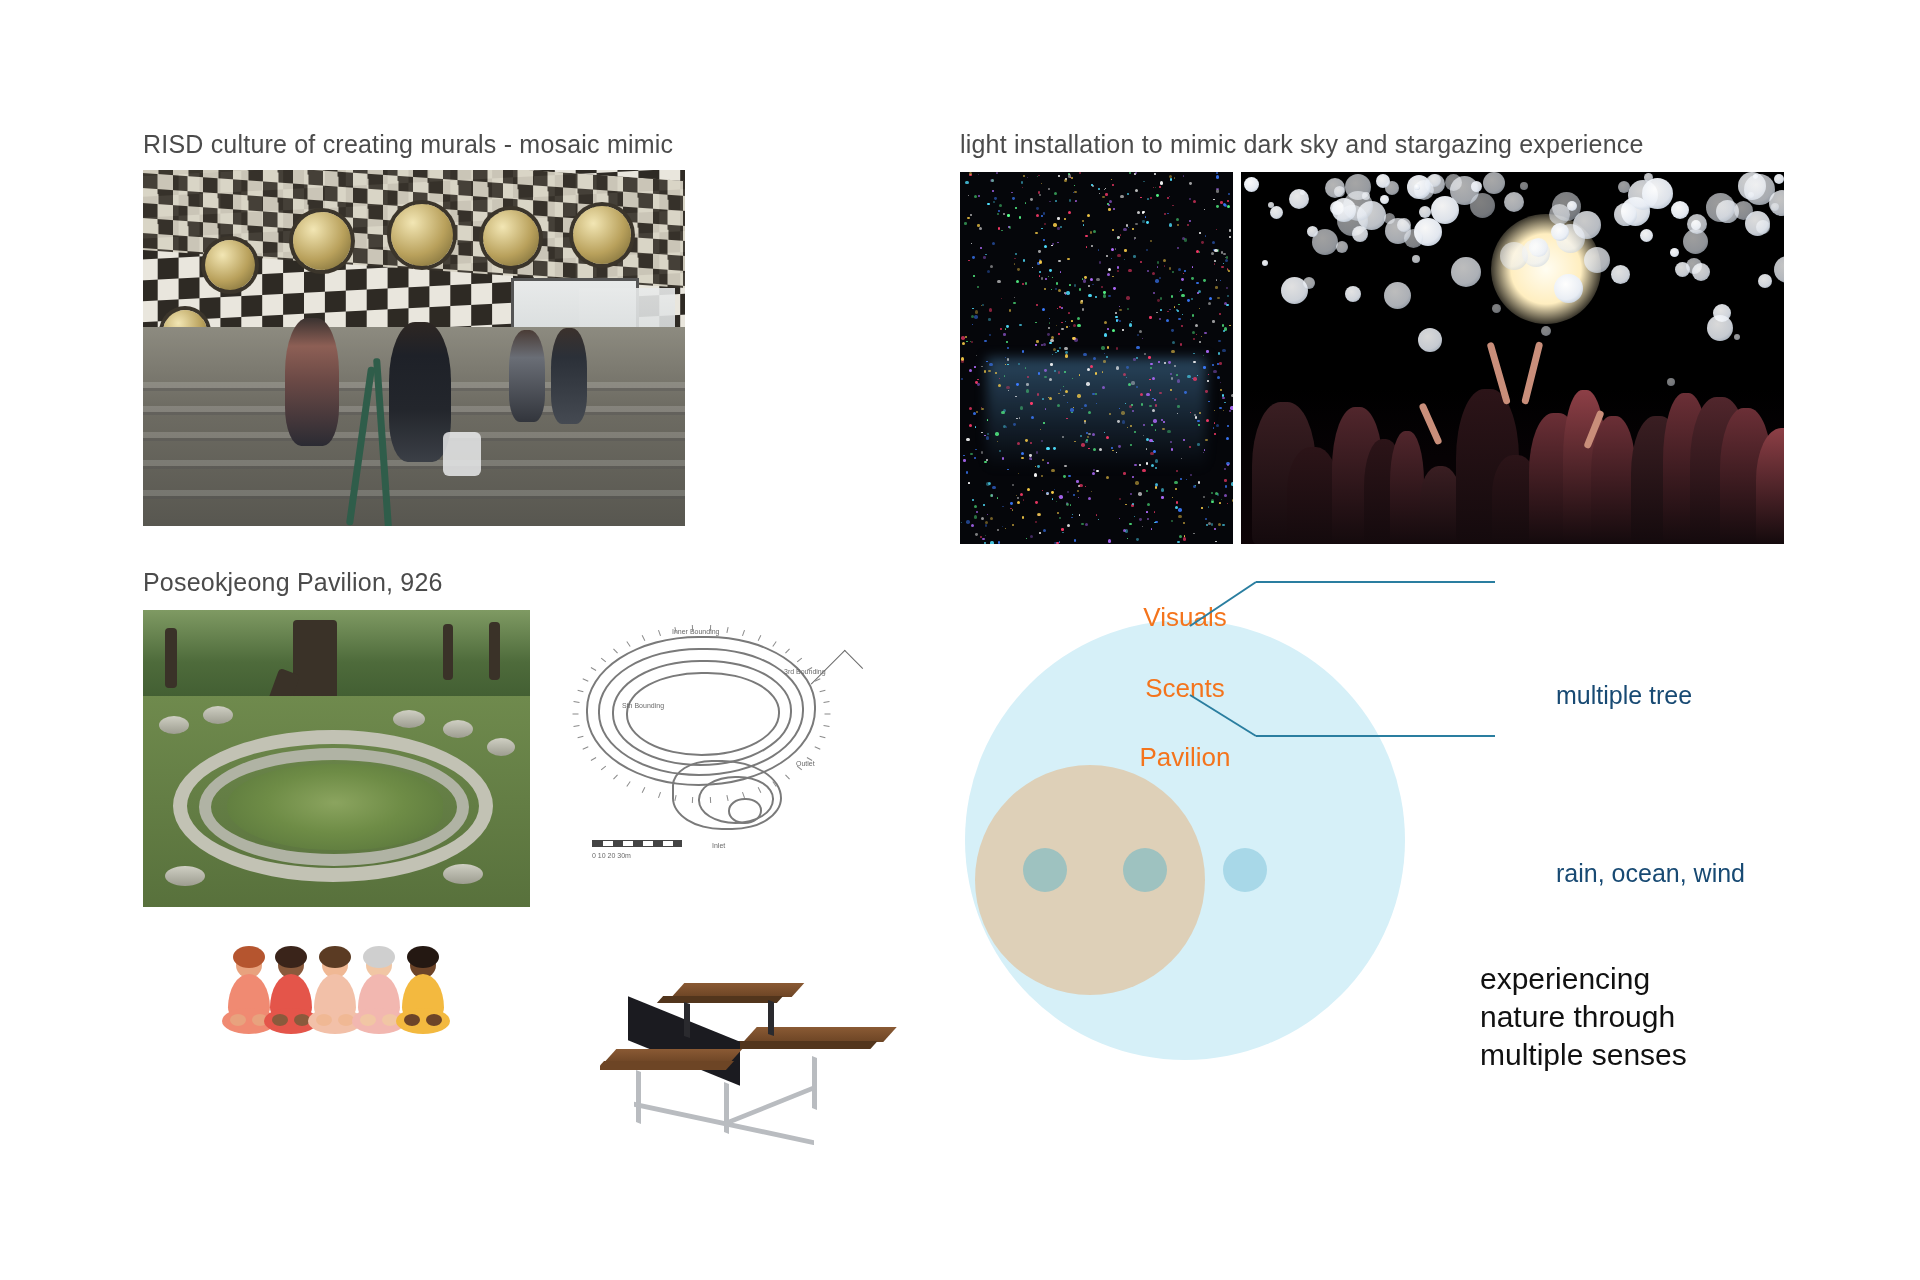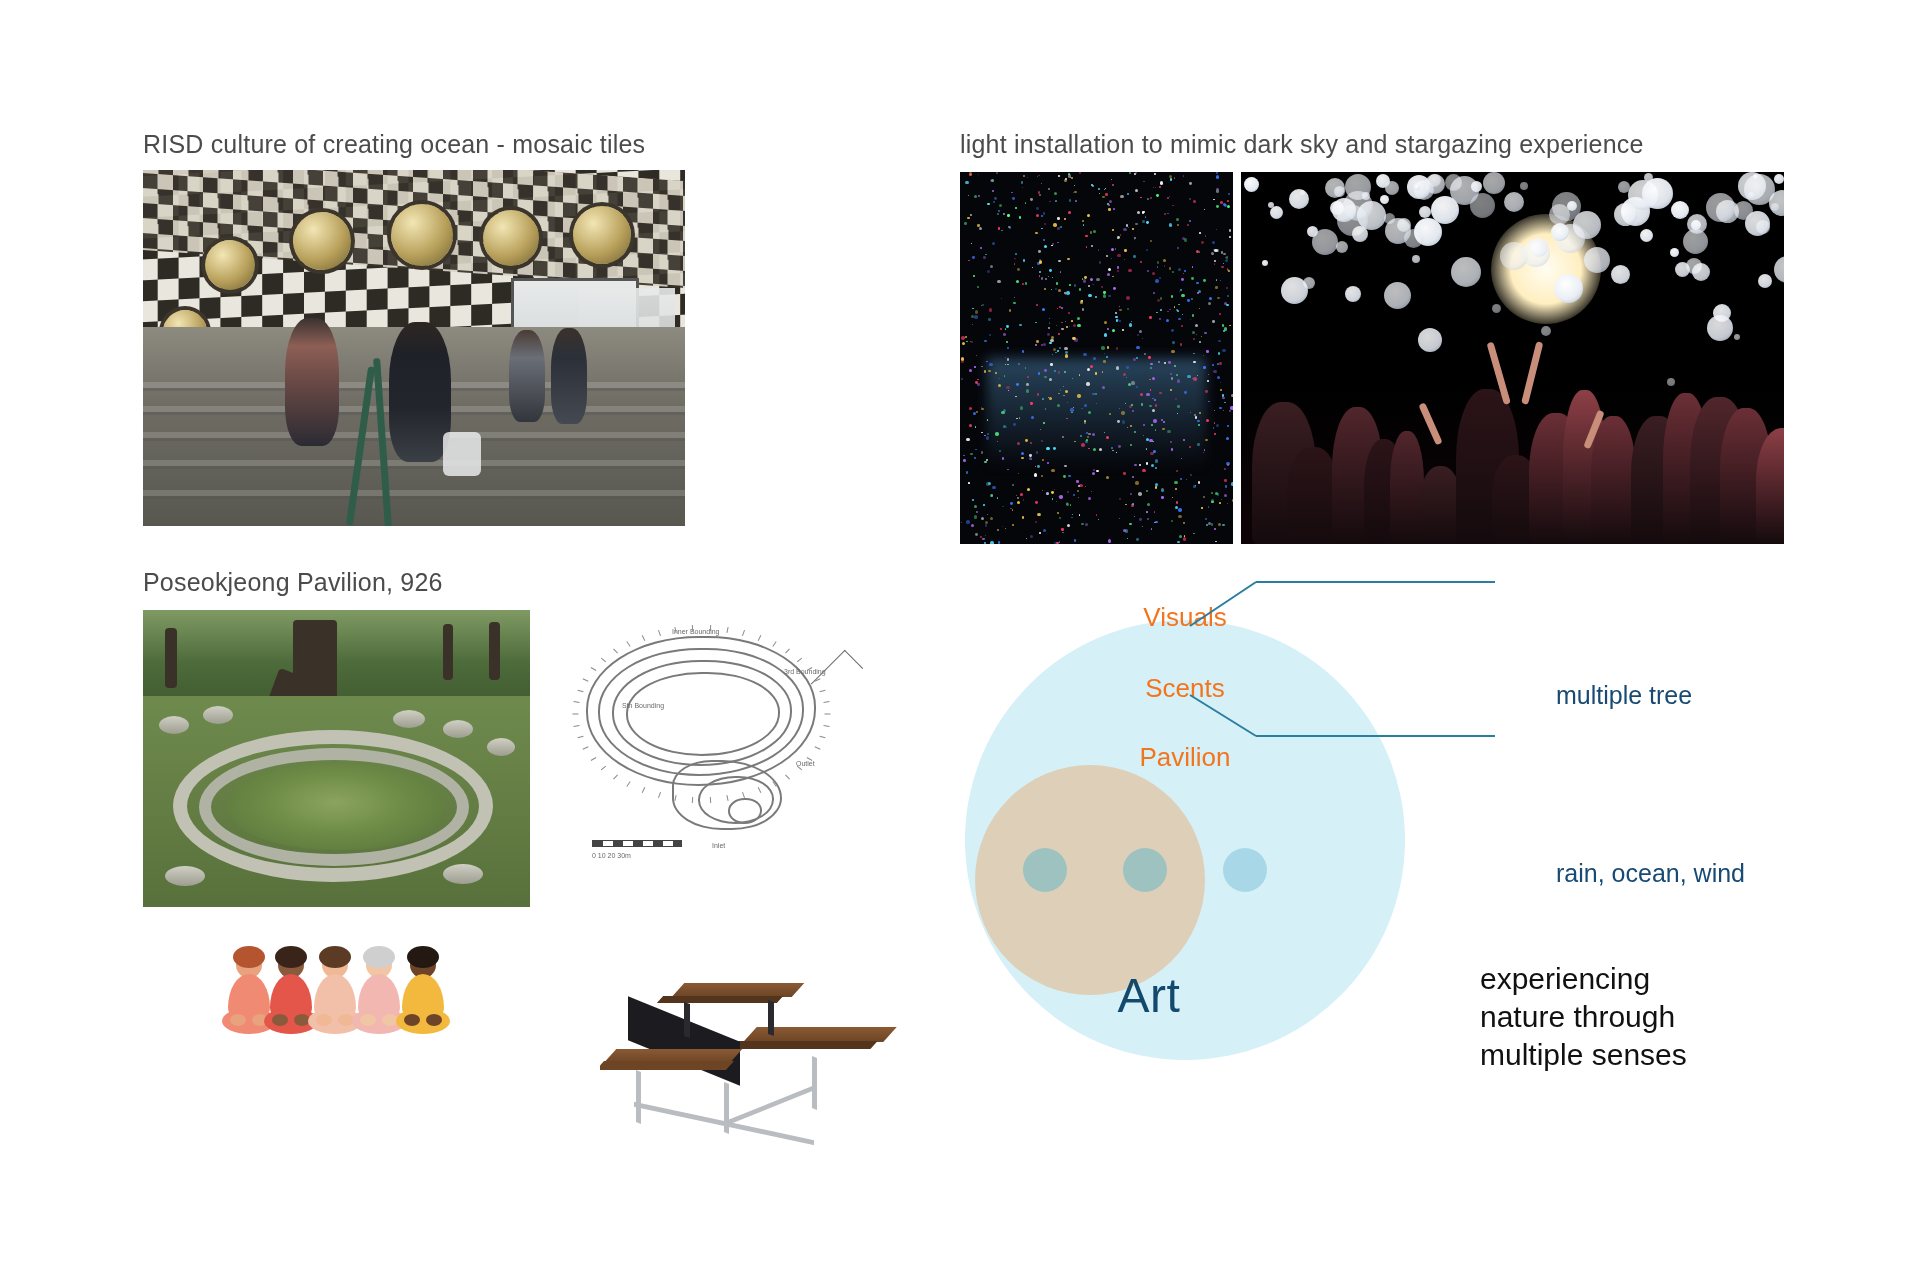--- a/index.html
+++ b/index.html
@@ -179,21 +179,21 @@
     position: absolute; color: #111; font-size: 30px; font-weight: 400;
     line-height: 1.26; white-space: pre-line;
   }
   .leader { position: absolute; }
 </style>
 </head>
 <body>
 
 <div class="page">
 
-  <div class="caption" style="left:143px; top:130px;">RISD culture of creating ocean - mosaic tiles</div>
+  <div class="caption" style="left:143px; top:130px;">RISD culture of creating murals - mosaic mimic</div>
 
   <div class="photo" id="mosaic-photo" style="left:143px; top:170px; width:542px; height:356px;">
     <div class="mos-wall"></div>
     <div class="mos-wall2" style="top:-8px;"></div>
     <div class="mos-medallion" style="left:150px; top:42px; width:58px; height:58px;"></div>
     <div class="mos-medallion" style="left:248px; top:34px; width:62px; height:62px;"></div>
     <div class="mos-medallion" style="left:340px; top:40px; width:56px; height:56px;"></div>
     <div class="mos-medallion" style="left:430px; top:36px; width:58px; height:58px;"></div>
     <div class="mos-medallion" style="left:62px; top:70px; width:50px; height:50px;"></div>
     <div class="mos-medallion" style="left:20px; top:140px; width:44px; height:44px;"></div>
@@ -1401,21 +1401,20 @@
     <div class="venn-big" style="left:0; top:0; width:440px; height:440px;"></div>
     <div class="venn-small" style="left:10px; top:145px; width:230px; height:230px;"></div>
     <div class="venn-dot tan" style="left:58px; top:228px; width:44px; height:44px;"></div>
     <div class="venn-dot tan" style="left:158px; top:228px; width:44px; height:44px;"></div>
     <div class="venn-dot blue" style="left:258px; top:228px; width:44px; height:44px;"></div>
 
     <div class="sense-label" style="left:80px; top:-18px; width:280px; text-align:center;">Visuals</div>
     <div class="sense-label" style="left:80px; top:53px; width:280px; text-align:center;">Scents</div>
     <div class="sense-label" style="left:80px; top:122px; width:280px; text-align:center;">Pavilion</div>
 
-    <div class="art-label" style="left:44px; top:348px; width:280px; text-align:center;">Art</div>
   </div>
 
   <svg class="leader" style="left:1060px; top:540px; width:620px; height:420px;" viewBox="0 0 620 420">
     <line x1="130" y1="86" x2="196" y2="42" stroke="#2a7ea0" stroke-width="2"></line>
     <line x1="196" y1="42" x2="435" y2="42" stroke="#2a7ea0" stroke-width="2"></line>
     <line x1="130" y1="155" x2="196" y2="196" stroke="#2a7ea0" stroke-width="2"></line>
     <line x1="196" y1="196" x2="435" y2="196" stroke="#2a7ea0" stroke-width="2"></line>
   </svg>
 
   <div class="annot-label" style="left:1556px; top:681px;">multiple tree</div>

